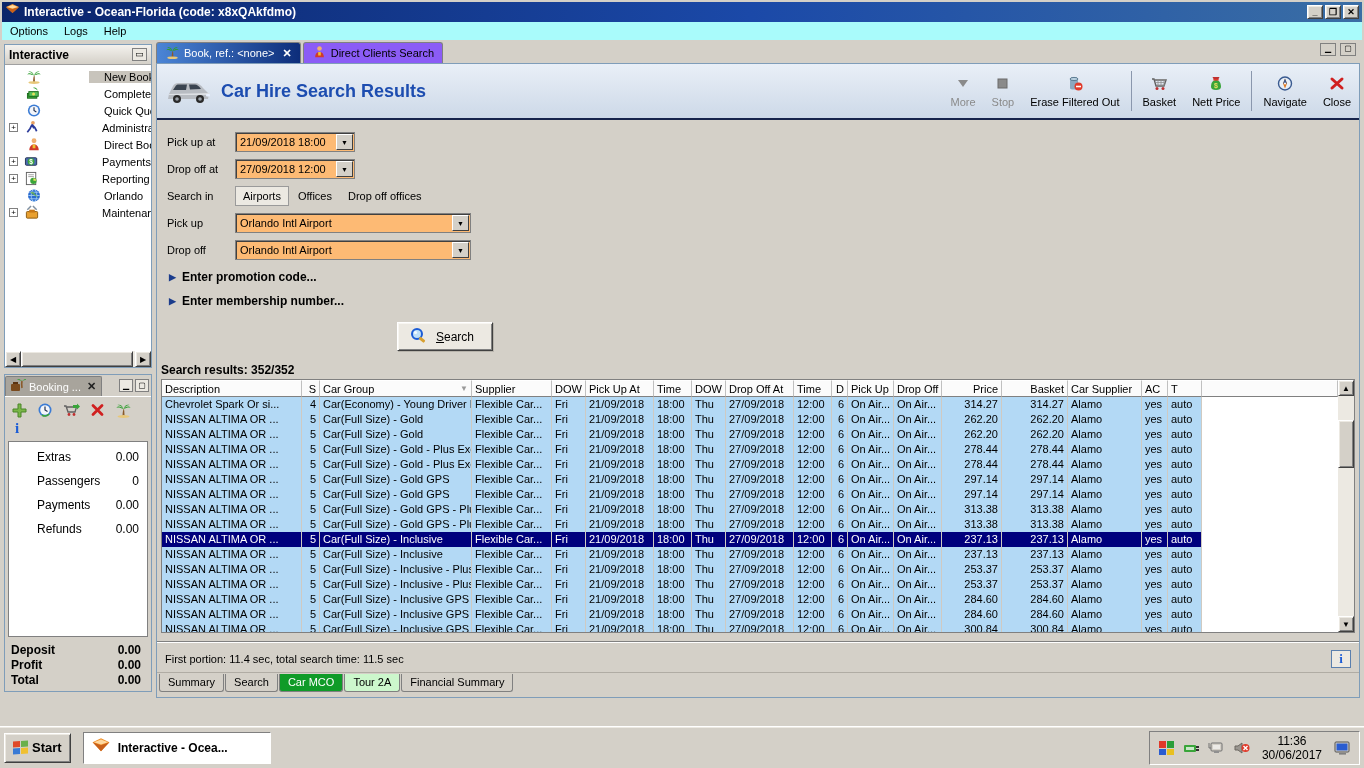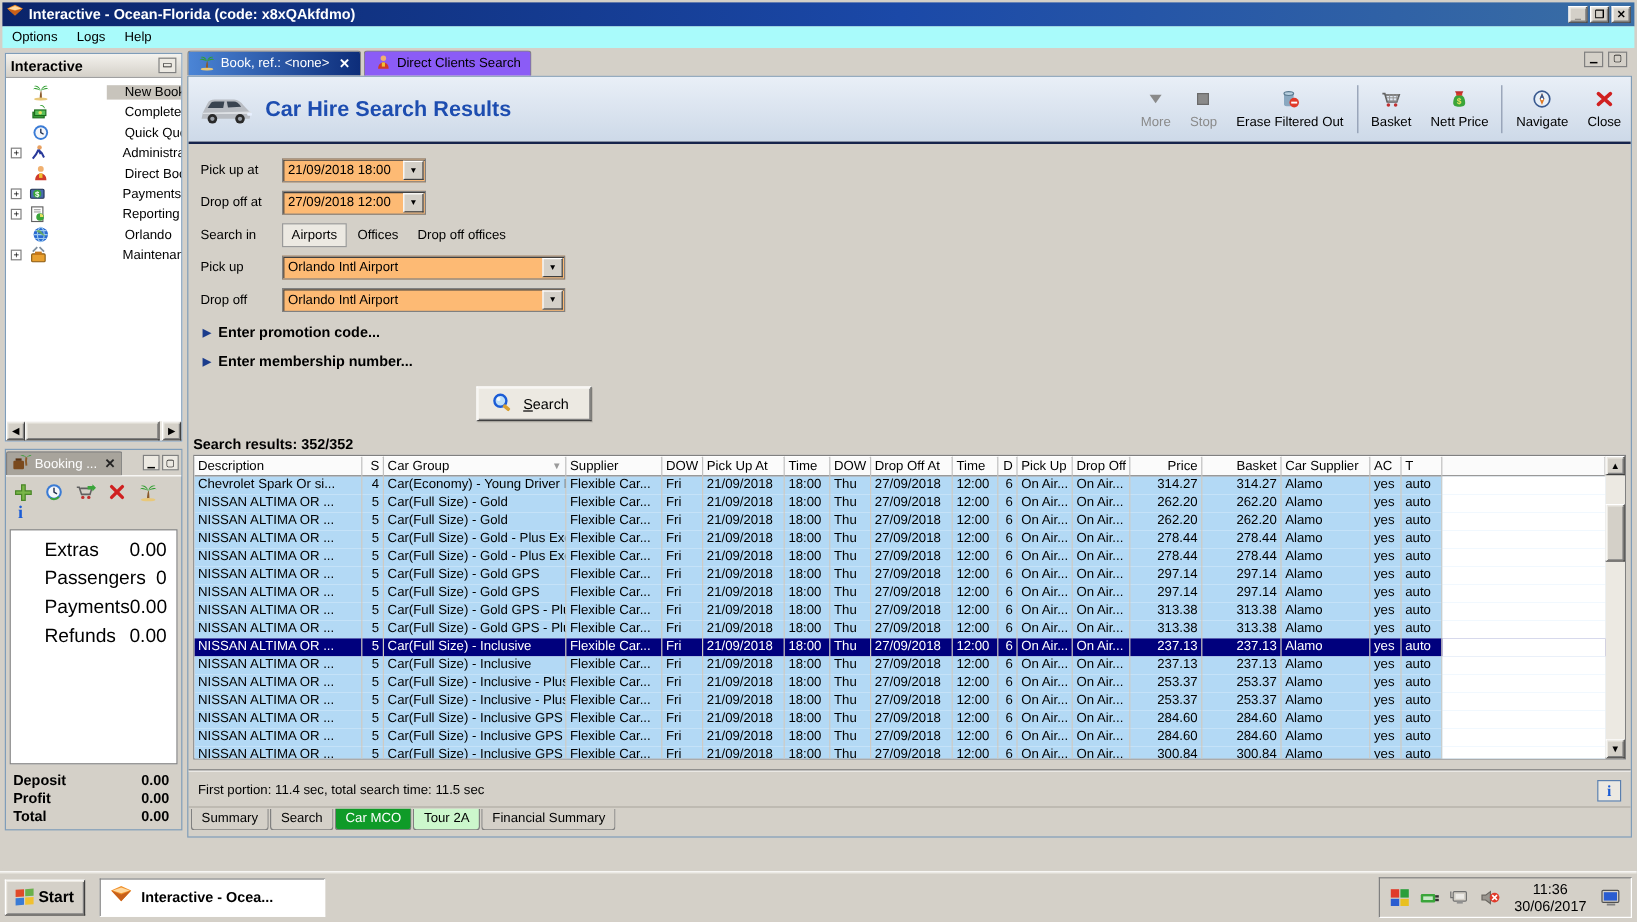--- a/index.html
+++ b/index.html
@@ -42,21 +42,21 @@
   
   .booking-panel { position:absolute; left:2px; top:334px; width:148px; height:318px; background:#d4d0c8; border:1px solid #7f9db9; }
   .bp-titlebar { height:22px; display:flex; align-items:flex-end; background:#d4d0c8; border-bottom:1px solid #fff; }
   .bp-tab { display:flex; align-items:center; gap:3px; background:#a8a49c; color:#fdfdfd; font-size:11px; height:20px; padding:0 5px; border:1px solid #808080; border-bottom:none; border-radius:2px 2px 0 0; }
   .bp-tab .bp-close { color:#222; font-weight:bold; font-size:11px; margin-left:3px; }
   .bp-winbtns { margin-left:auto; display:flex; gap:2px; padding:2px 2px 4px 0; }
   .bp-winbtn { width:14px; height:13px; background:#ece9e2; border:1px solid #808080; font-size:8px; text-align:center; line-height:11px; }
   .bp-toolbar { display:flex; gap:9px; padding:5px 2px 2px 6px; align-items:center; }
   .bp-toolbar svg { width:17px; height:16px; display:block; }
   .bp-info { font-family:"Liberation Serif", serif; color:#1b5cd6; font-weight:bold; font-size:15px; padding:0 0 2px 10px; }
-  .bp-list { background:#fff; border:1px solid #808080; margin:2px 3px; height:196px; font-size:16px; padding-top:8px; }
+  .bp-list { background:#fff; border:1px solid #808080; margin:2px 3px; height:196px; font-size:12px; padding-top:8px; }
   .bp-item { display:flex; height:24px; align-items:flex-start; padding:0 8px 0 28px; }
   .bp-item .lbl { flex:1; }
   .bp-totals { font-size:12px; font-weight:bold; padding:4px 10px 0 6px; }
   .bp-trow { display:flex; height:15px; }
   .bp-trow .lbl { flex:1; }
 
   
   .tabstrip { height:23px; display:flex; align-items:flex-end; background:#d4d0c8; padding-left:2px; position:relative; }
   .doc-tab { display:flex; align-items:center; gap:4px; font-size:11px; height:21px; padding:0 8px; border:1px solid #808080; border-bottom:none; border-radius:3px 3px 0 0; margin-right:2px; }
   .doc-tab svg { width:15px; height:14px; }

